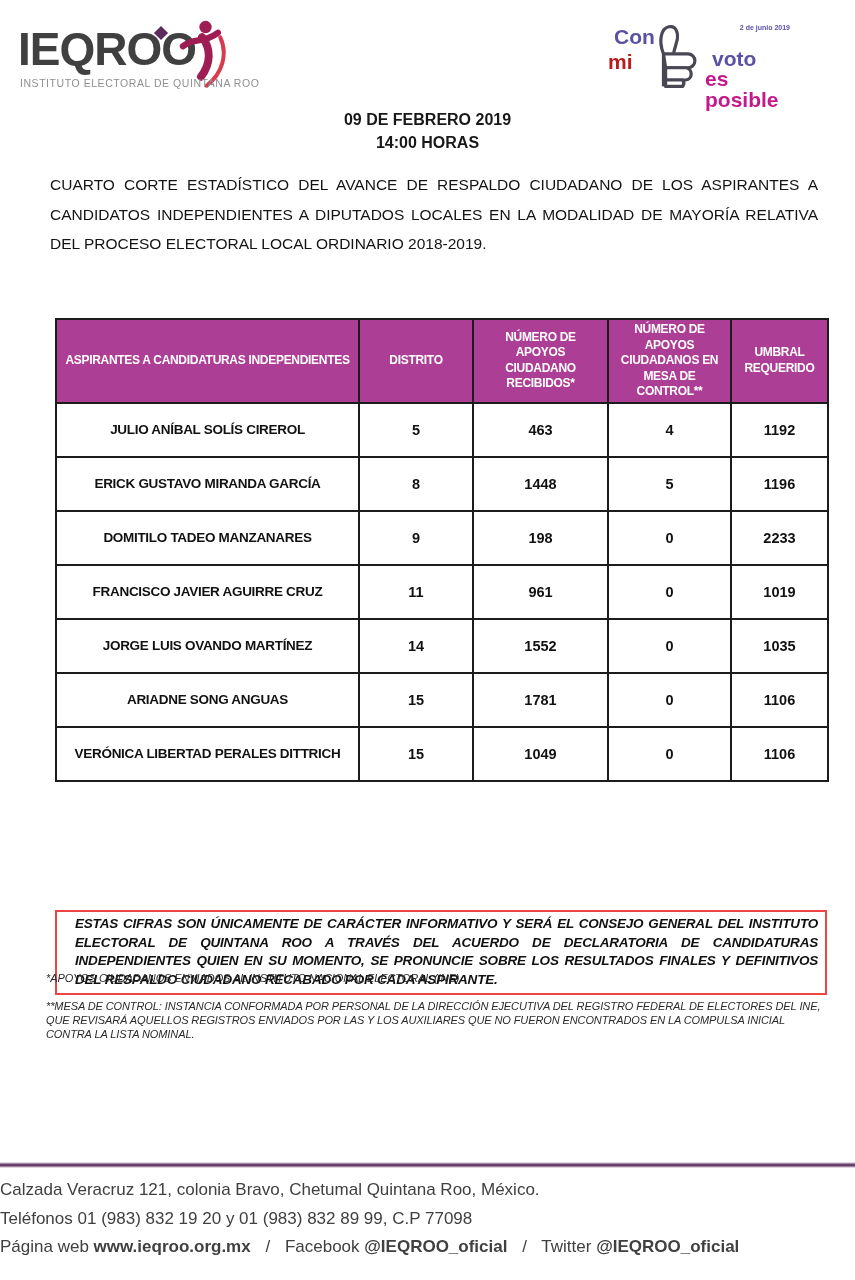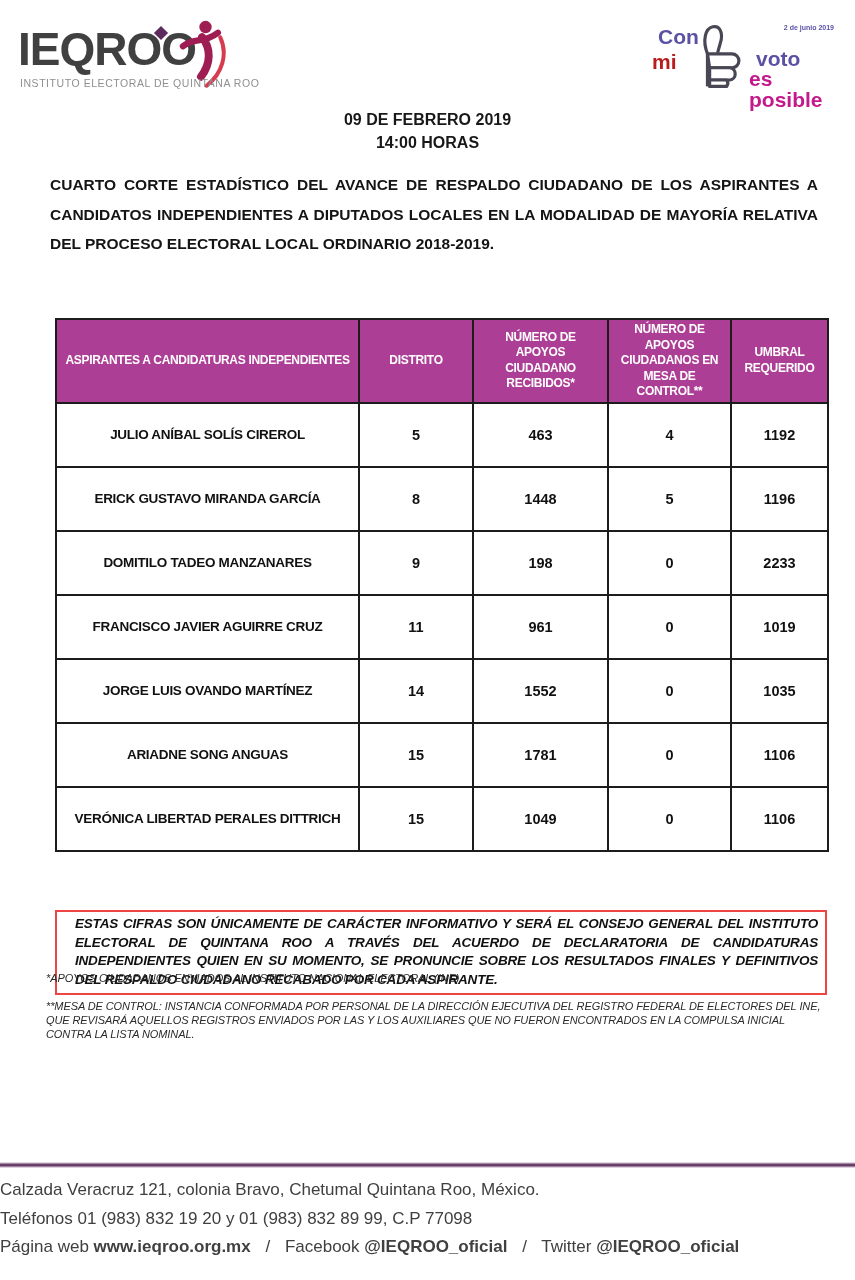--- a/index.html
+++ b/index.html
@@ -22,56 +22,56 @@
     color: #404040; line-height: 1;
   }
   .logo-diamond { position: absolute; left: 132px; top: 2px; }
   .logo-person { position: absolute; left: 152px; top: -2px; }
   .logo-subtitle {
     position: absolute; left: 2px; top: 57px;
     font-size: 10.5px; letter-spacing: 0.55px; color: #8f8f8f; white-space: nowrap;
   }
 
   
-  .logo-right { position: absolute; left: 648px; top: 24px; width: 195px; height: 72px; }
+  .logo-right { position: absolute; left: 604px; top: 24px; width: 195px; height: 72px; }
   .lr-word { position: absolute; font-weight: 700; line-height: 1; }
   .lr-con   { left: 10px; top: 2px;  font-size: 21px; color: #5a51a5; }
   .lr-mi    { left: 4px;  top: 27px; font-size: 21px; color: #b91c1c; }
   .lr-voto  { left: 108px; top: 24px; font-size: 21px; color: #5a51a5; }
   .lr-esposible { left: 101px; top: 44px; font-size: 21px; color: #c3198c; }
   .lr-date  { left: 0; top: 64px; width: 186px; text-align: right; font-size: 7px; font-weight: 700; color: #5a51a5; }
   .lr-hand  { position: absolute; left: 32px; top: -2px; }
 
   
   .dateline {
     position: absolute; left: 0; top: 108px; width: 100%;
     text-align: center; font-weight: 700; font-size: 16px; line-height: 23px; color: #181818;
   }
 
   
   .doc-title {
     position: absolute; left: 50px; top: 170px; width: 768px;
-    font-weight: 700; font-size: 15.5px; line-height: 29.5px;
+    font-weight: 400; font-size: 15.5px; line-height: 29.5px;
     text-align: justify; color: #141414;
   }
 
   
   .results-table {
     position: absolute; left: 55px; top: 318px; width: 772px;
     border-collapse: collapse; table-layout: fixed;
   }
   .results-table th, .results-table td {
     border: 2px solid #1c1c1c; text-align: center; vertical-align: middle;
   }
   .results-table thead th {
     background: #ad3e96; color: #ffffff;
     font-size: 12px; font-weight: 700; line-height: 15.5px;
     letter-spacing: -0.3px; height: 82px; white-space: pre-line; padding: 2px;
   }
-  .results-table tbody td { height: 64px; font-weight: 700; background: #fff; }
+  .results-table tbody td { height: 54px; font-weight: 700; background: #fff; }
   .results-table td.name-cell { font-size: 13.5px; letter-spacing: -0.3px; padding: 0 2px; }
   .results-table td.num-cell  { font-size: 14.5px; }
 
   
   .note-box {
     position: absolute; left: 55px; top: 910px; width: 772px; min-height: 57px;
     border: 2px solid #ef4444; background: #fff;
     padding: 3px 7px 4px 18px;
     font-weight: 700; font-style: italic; font-size: 13.5px; line-height: 18.5px;
     text-align: justify; letter-spacing: -0.2px; color: #101010;

